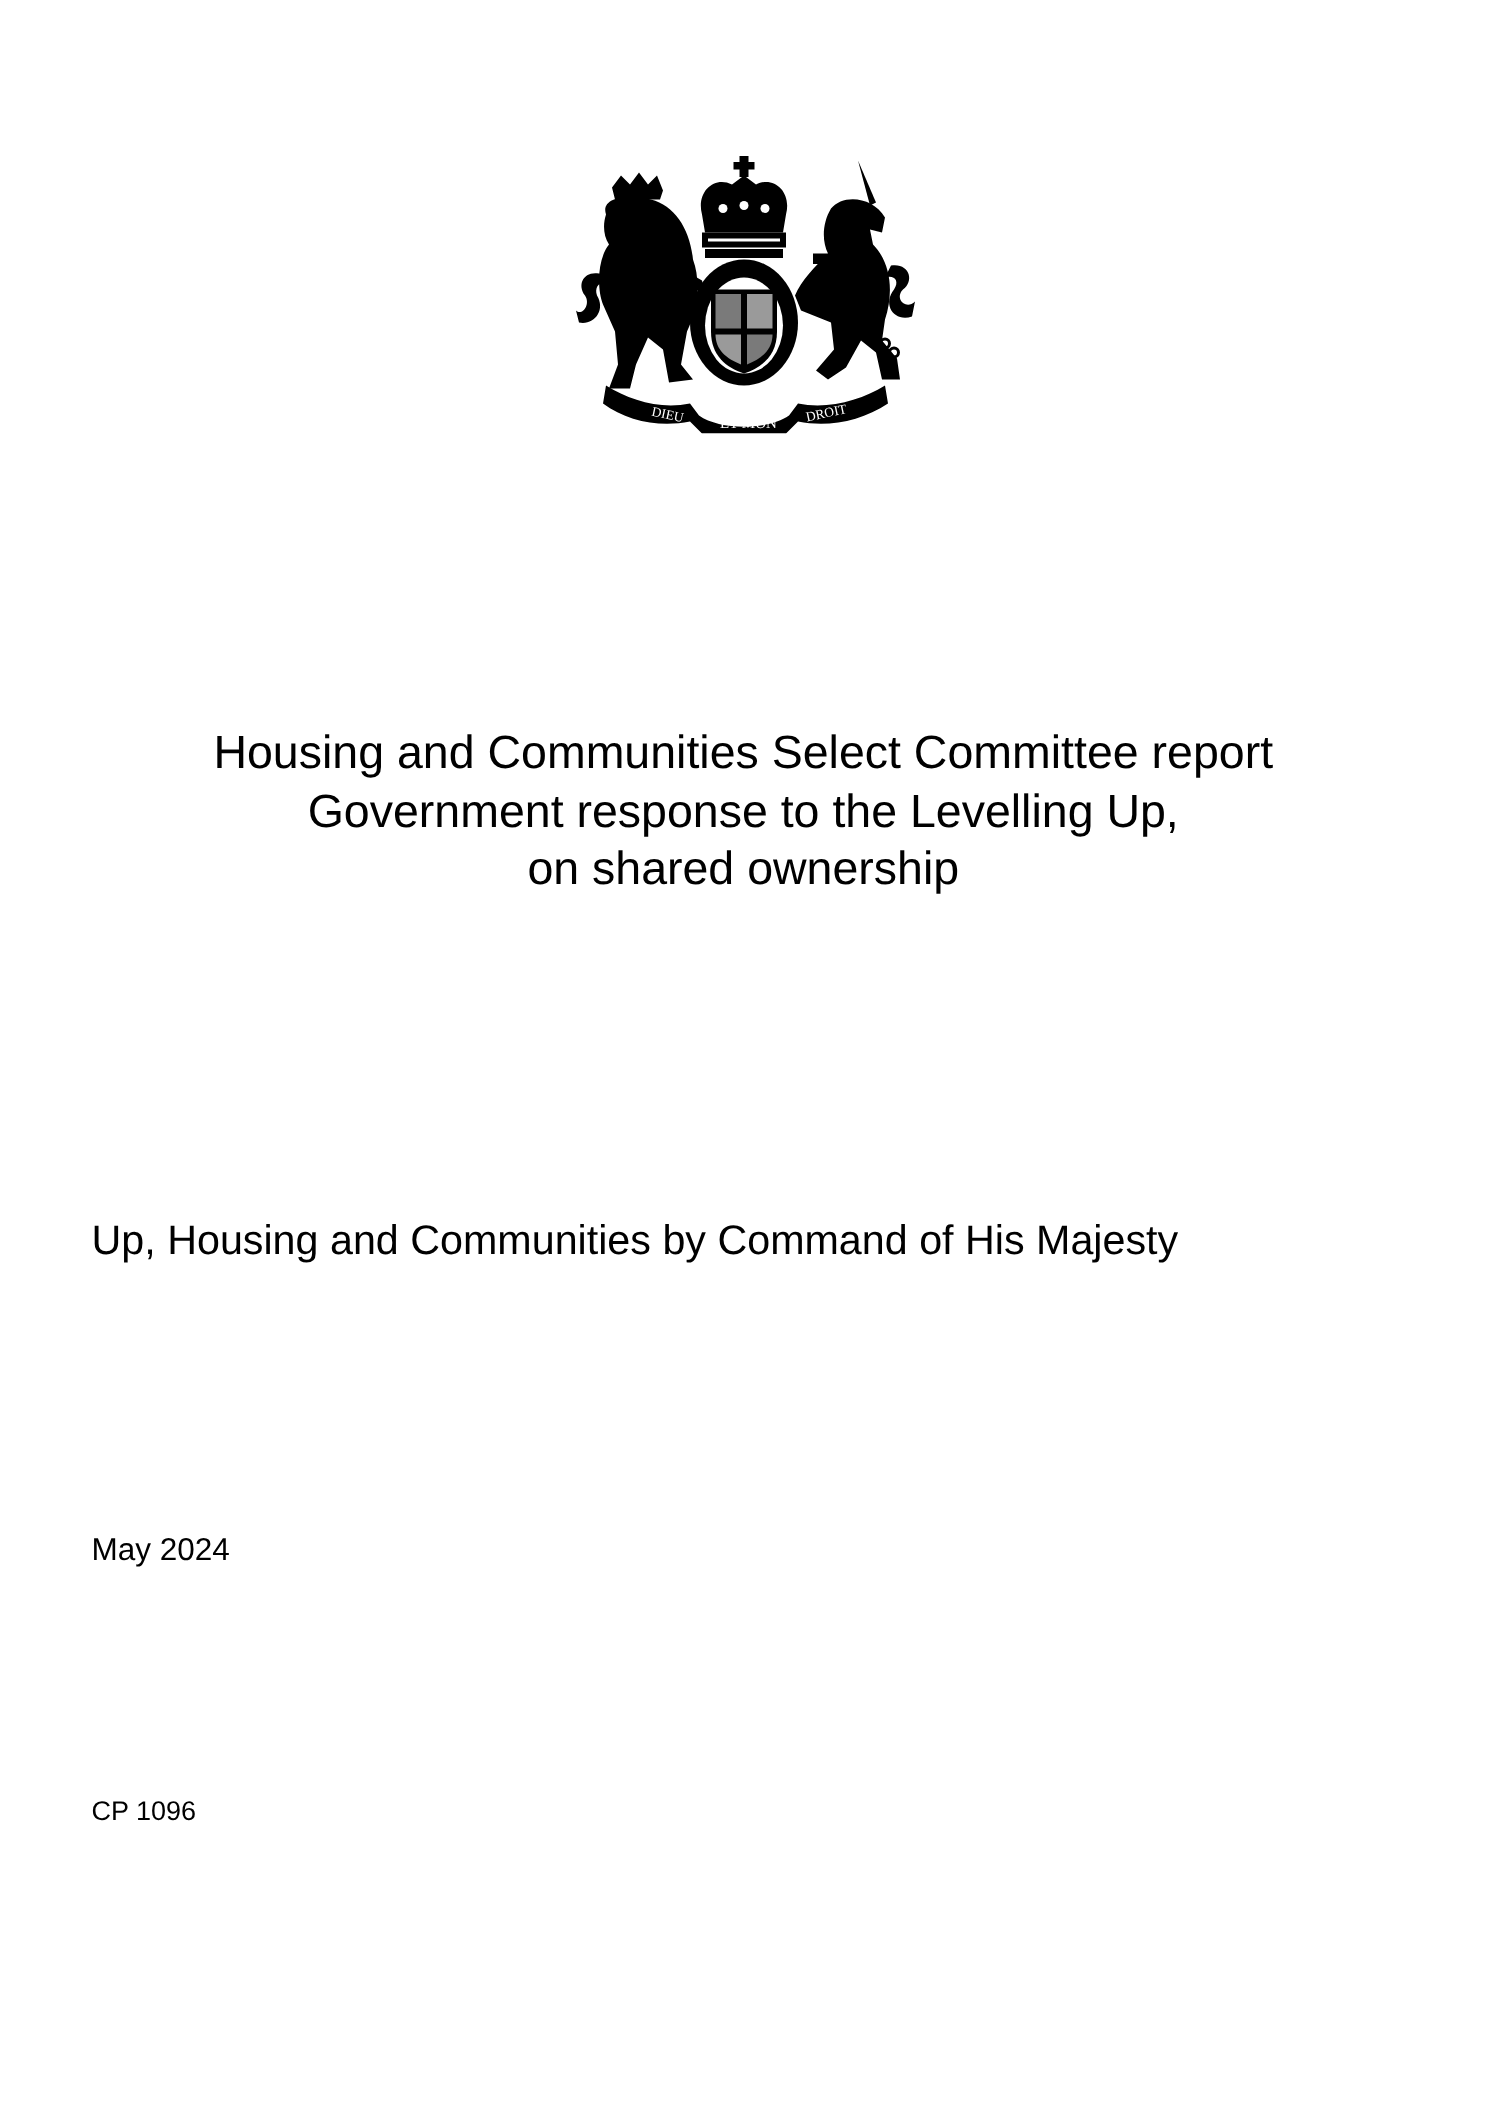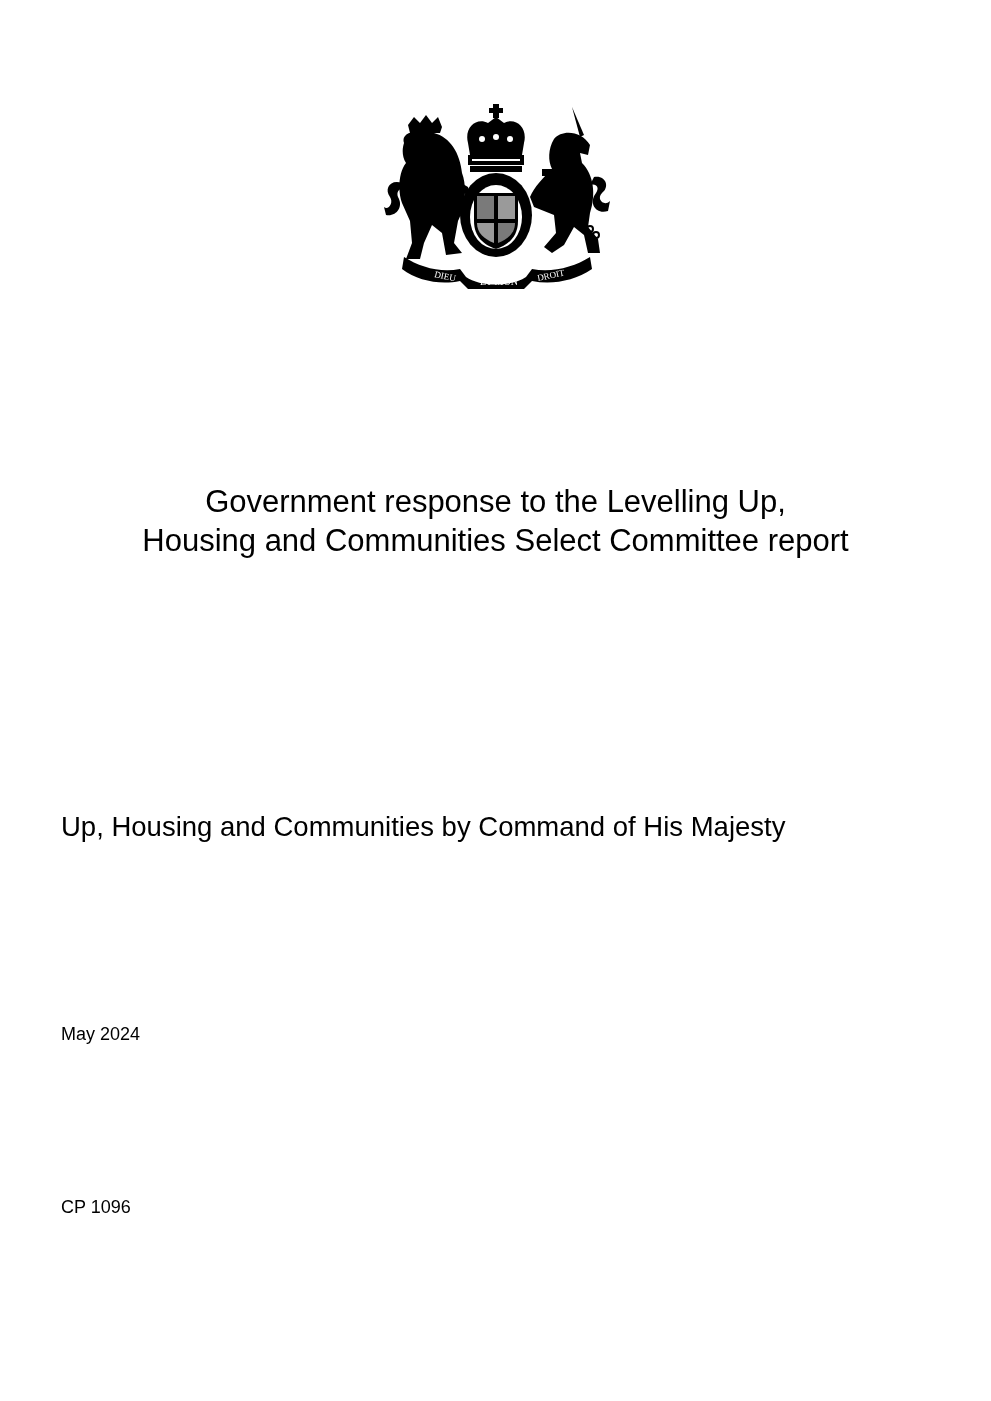--- a/index.html
+++ b/index.html
@@ -11,21 +11,21 @@
     .title {
       position: absolute; left: 0; width: 991px; top: 483px;
       text-align: center; font-size: 31px; line-height: 38.5px; margin: 0; font-weight: normal;
     }
     .title span { display: block; }
     .presented {
       position: absolute; left: 61px; top: 810px; width: 900px;
       font-size: 27.5px; line-height: 34px; margin: 0;
     }
     .presented span { display: block; white-space: nowrap; }
-    .date { position: absolute; left: 61px; top: 1021px; font-size: 18px; line-height: 26px; margin: 0; }
+    .date { position: absolute; left: 61px; top: 1021px; font-size: 21px; line-height: 26px; margin: 0; }
     .cp { position: absolute; left: 61px; top: 1196px; font-size: 18px; line-height: 22px; margin: 0; }
   </style>
 </head>
 <body>
 
 <div class="crest">
   <svg width="226" height="186" viewBox="0 0 226 186" xmlns="http://www.w3.org/2000/svg">
 
     <g fill="#000">
       <rect x="109" y="1" width="6" height="14"></rect>
@@ -72,22 +72,23 @@
     </g>
 
     <path d="M20 154 C36 164 56 170 76 166 L82 174 C96 184 128 184 142 174 L148 166 C168 170 190 164 206 154 L208 166 C190 178 168 182 148 178 L140 186 L84 186 L76 178 C56 182 34 178 18 166 Z" fill="#000"></path>
     <text x="50" y="174" font-size="9" fill="#fff" font-family="Liberation Serif, serif" transform="rotate(12 50 174)">DIEU</text>
     <text x="96" y="182" font-size="10" fill="#fff" font-family="Liberation Serif, serif">ET MON</text>
     <text x="154" y="178" font-size="9" fill="#fff" font-family="Liberation Serif, serif" transform="rotate(-12 154 178)">DROIT</text>
   </svg>
 </div>
 
 <h1 class="title">
+  <span>Housing and Communities Select Committee report</span>
   <span>Government response to the Levelling Up,</span>
-  <span>Housing and Communities Select Committee report</span>
+  <span>on shared ownership</span>
 </h1>
 
 <p class="presented">
   <span>Up, Housing and Communities by Command of His Majesty</span>
 </p>
 
 <p class="date">May 2024</p>
 
 <p class="cp">CP 1096</p>
 

